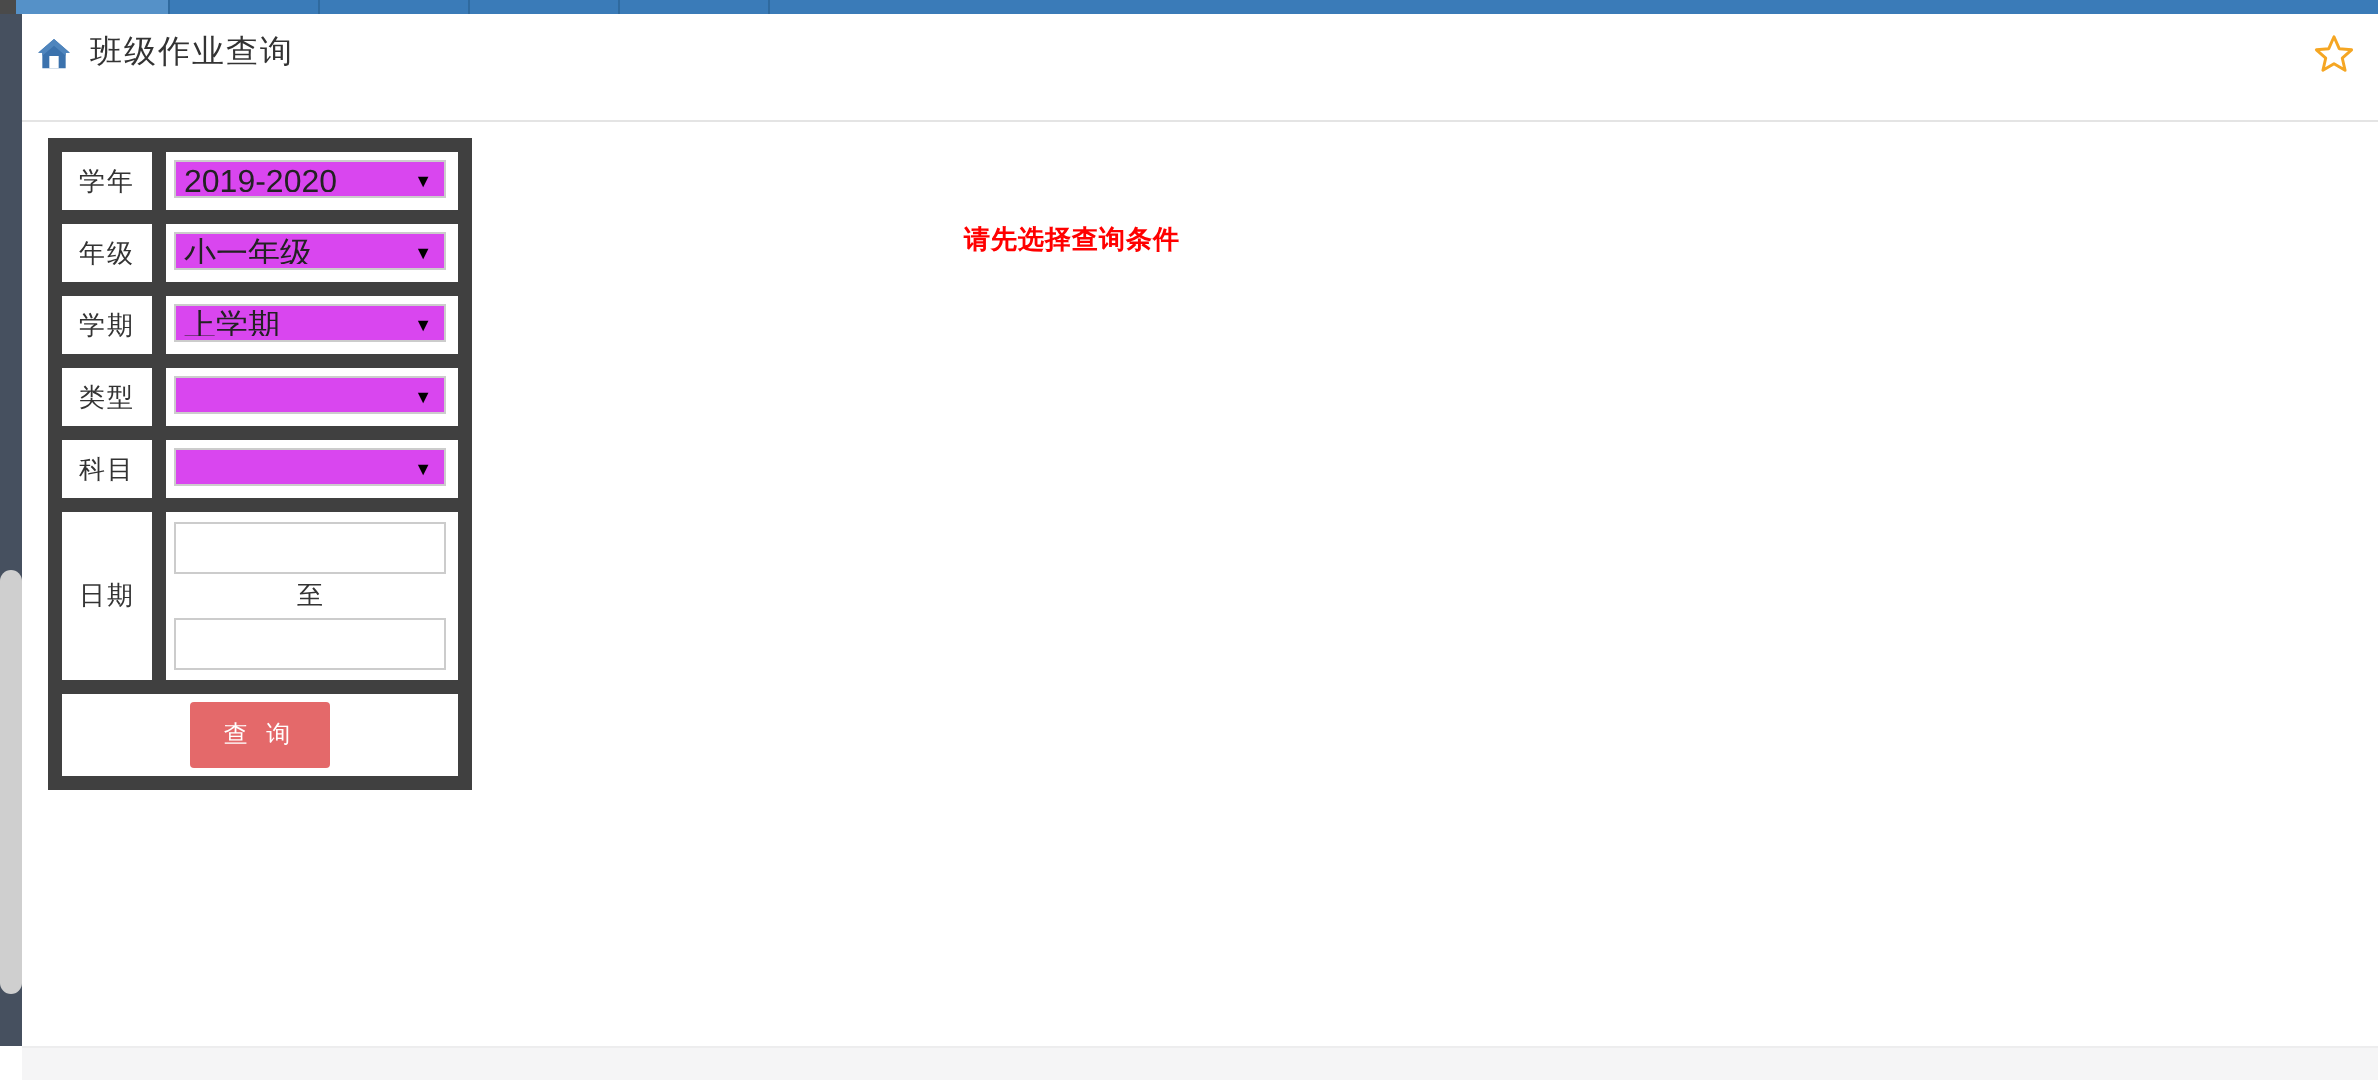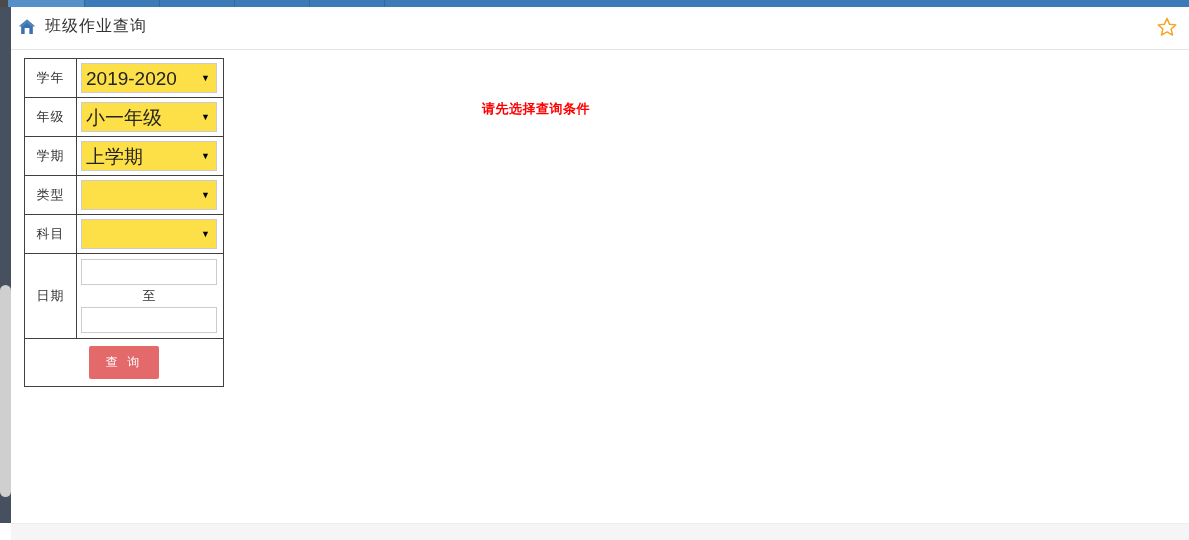--- a/index.html
+++ b/index.html
@@ -57,21 +57,21 @@
   .page {
     position: absolute;
     left: 11px; top: 7px;
     width: 1178px; height: 516px;
     background: #ffffff;
   }
 
   
   .pagehead {
     position: relative;
-    height: 43px;
+    height: 54px;
     border-bottom: 1px solid #e4e4e4;
   }
   .head-left {
     position: absolute;
     left: 6px; top: 9px;
     display: flex;
     align-items: center;
     gap: 8px;
   }
   .home-icon { width: 20px; height: 20px; display: block; }
@@ -96,46 +96,46 @@
   }
 
   
   .query-table {
     position: absolute;
     left: 13px; top: 8px;
     border-collapse: collapse;
     background: #ffffff;
   }
   .query-table td {
-    border: 1px solid #404040;
+    border: 7px solid #404040;
     padding: 0;
     vertical-align: middle;
   }
   .q-label {
     width: 52px;
     height: 36px;
     text-align: center;
     font-size: 13px;
     color: #333333;
     letter-spacing: 1px;
   }
   .q-field {
     width: 146px;
     padding: 4px 6px 4px 4px !important;
   }
 
   select.q-select {
     width: 136px;
-    height: 30px;
-    font-size: 19px;
+    height: 19px;
+    font-size: 16px;
     font-family: "Liberation Sans", "DejaVu Sans", sans-serif;
     color: #222222;
     padding: 2px 4px;
     border: 1px solid #cccccc;
-    background: #fde047;
+    background: #d946ef;
     border-radius: 0;
     -webkit-appearance: none;
     appearance: none;
   }
   .select-wrap { position: relative; display: inline-block; }
   .select-wrap .caret {
     position: absolute;
     right: 7px; top: 50%;
     transform: translateY(-50%);
     pointer-events: none;

